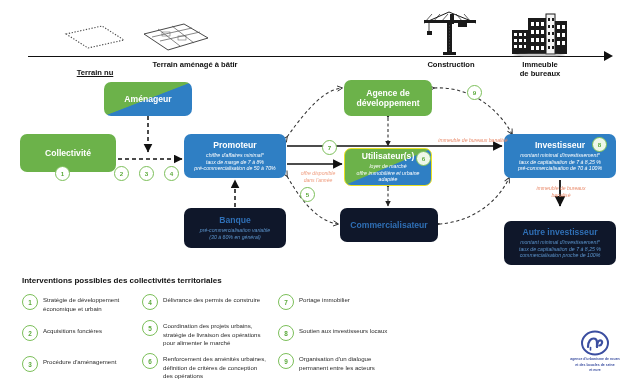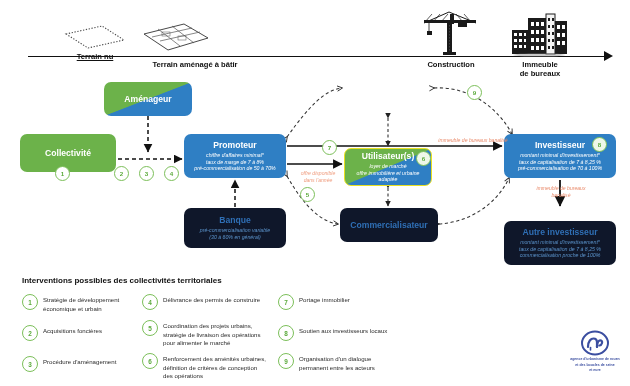--- a/index.html
+++ b/index.html
@@ -148,21 +148,21 @@
         <rect x="42" y="22" width="2" height="3"></rect>
           <rect x="46" y="22" width="2" height="3"></rect>
         <rect x="42" y="29" width="2" height="3"></rect>
           <rect x="46" y="29" width="2" height="3"></rect>
         <rect x="42" y="36" width="2" height="3"></rect>
           <rect x="46" y="36" width="2" height="3"></rect>
       </g>
       <ellipse cx="33" cy="45" rx="26" ry="1.6" fill="#9a9a9a" opacity="0.55"></ellipse>
     </svg>
 
-    <div class="tl-label" style="left:60px;top:52px;width:70px;text-decoration:underline;">
+    <div class="tl-label" style="left:60px;top:68px;width:70px;text-decoration:underline;">
       <span>Terrain nu</span>
     </div>
     <div class="tl-label" style="left:132px;top:60px;width:126px;">
       <span>Terrain aménagé  à bâtir</span>
     </div>
     <div class="tl-label" style="left:410px;top:60px;width:82px;">
       <span>Construction</span>
     </div>
     <div class="tl-label" style="left:505px;top:60px;width:70px;">
       <span>Immeuble</span><br>
@@ -246,20 +246,24 @@
     <div class="bs" style="margin-top:0">taux de marge de 7 à 8%</div>
     <div class="bs" style="margin-top:0">pré-commercialisation de 50 à 70%</div>
   </div>
 
   <div class="box lightblue light" id="box-banque">
     <div class="bt">Banque</div>
     <div class="bs">pré-commercialisation variable</div>
     <div class="bs" style="margin-top:0">(30 à 60% en général)</div>
   </div>
 
+  <div class="box green" id="box-agence">
+    <div class="bt">Agence de</div>
+    <div class="bt">développement</div>
+  </div>
 
   <div class="box split yellowborder" id="box-utilisateur">
     <div class="bt">Utilisateur(s)</div>
     <div class="bs">loyer de marché</div>
     <div class="bs" style="margin-top:0">offre immobilière et urbaine adaptée</div>
   </div>
 
   <div class="box blue" id="box-investisseur">
     <div class="bt">Investisseur</div>
     <div class="bs">montant minimal d'investissement*</div>

